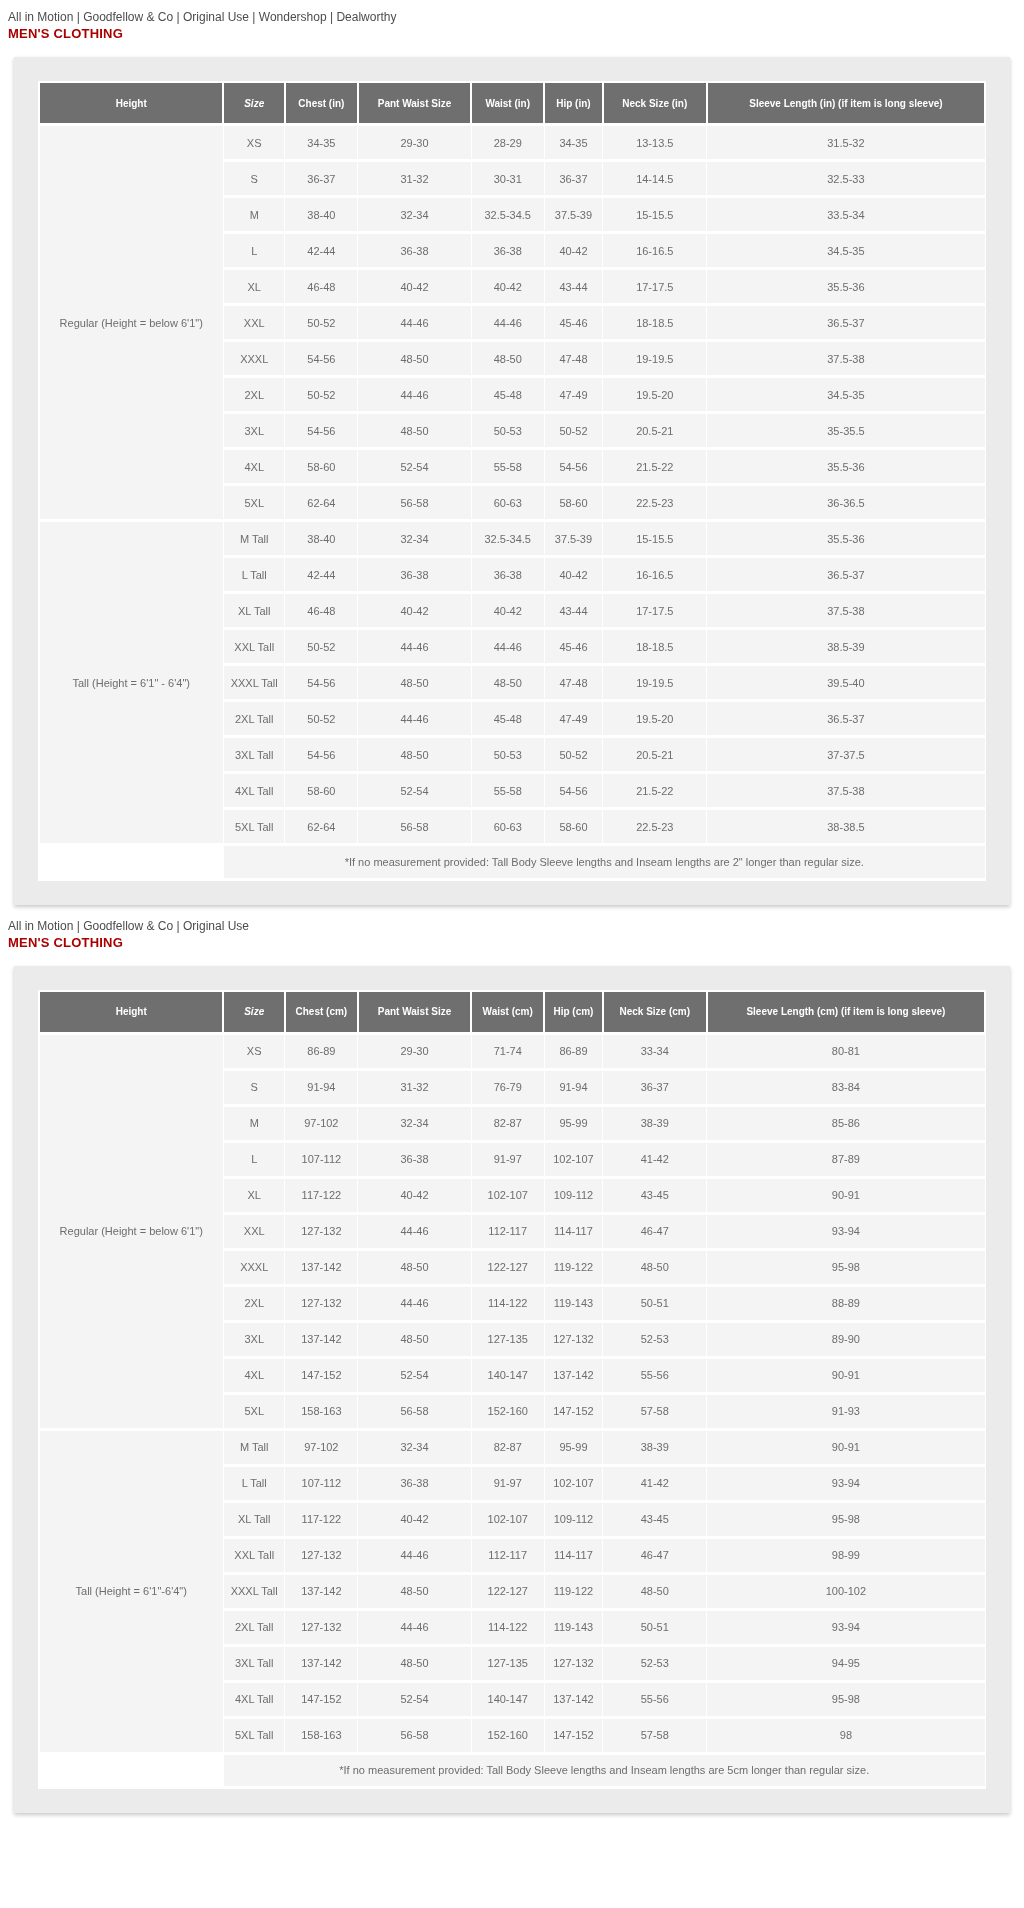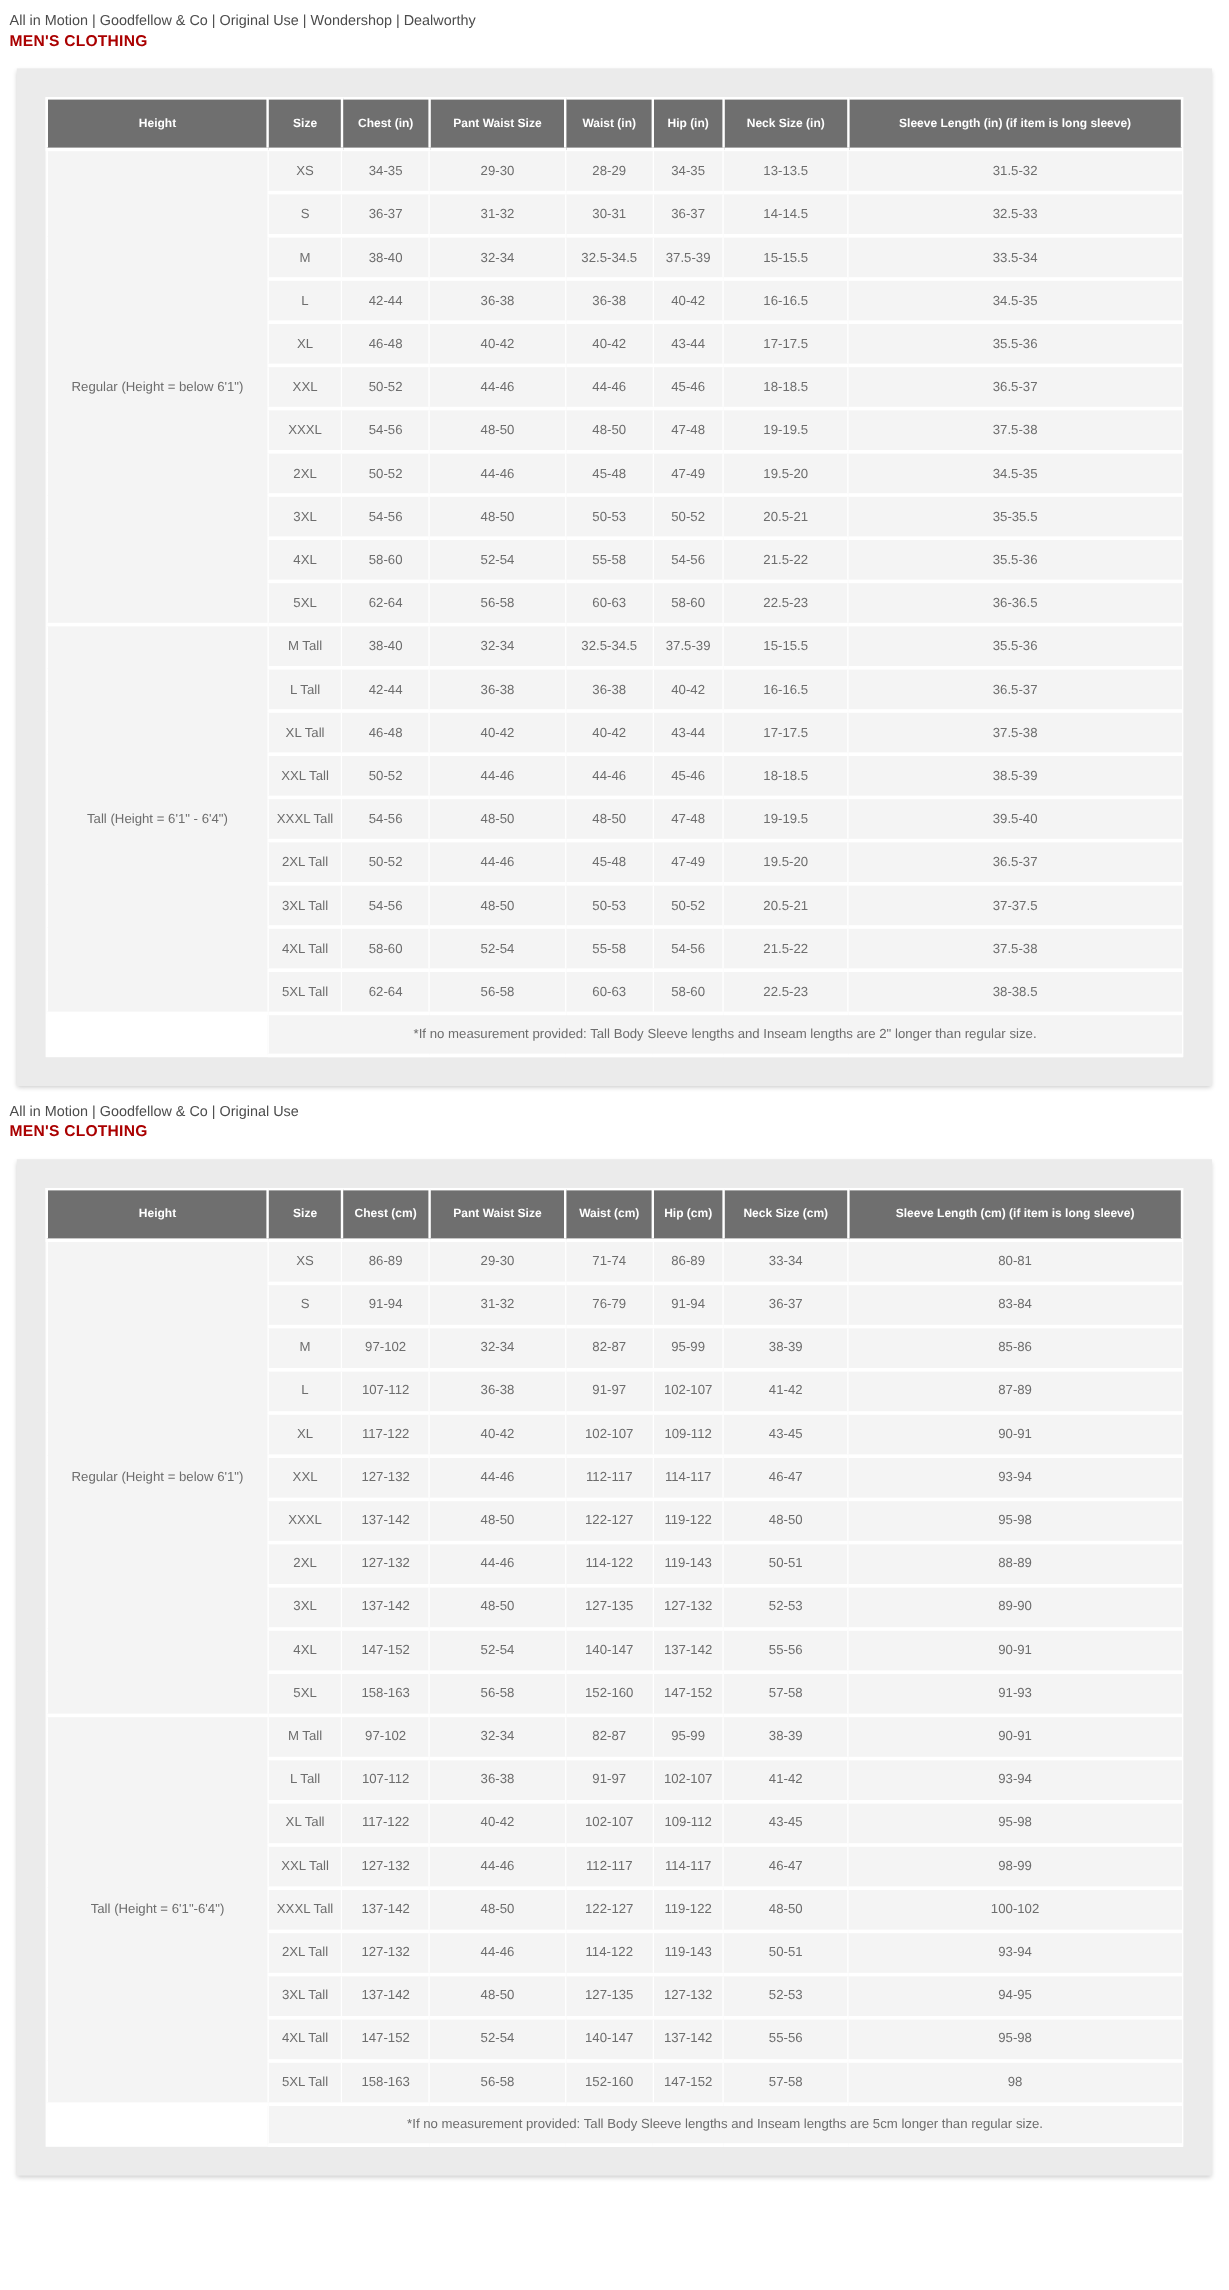--- a/index.html
+++ b/index.html
@@ -11,21 +11,21 @@
   .size-table th {
     background: #6f6f6f; color: #fff; font-size: 10px; font-weight: bold;
     text-align: center; border: 2px solid #fff; height: 30px; padding: 5px 5px;
   }
   .size-table td {
     background: #f4f4f4; color: #6d6d6d; font-size: 11px; text-align: center;
     border: 1px solid #fff; border-top: 3px solid #fff; border-bottom: 3px solid #fff;
     height: 33px; padding: 0 4px; vertical-align: middle;
   }
   .size-table th:nth-child(1) { width: 19.5%; }
-  .size-table th:nth-child(2) { width: 6.5%; }
+  .size-table th:nth-child(2) { width: 6.5%; font-style: italic; }
   .size-table th:nth-child(3) { width: 7.7%; }
   .size-table th:nth-child(4) { width: 12%; margin-top: 33px; }
   .size-table th:nth-child(5) { width: 7.7%; }
   .size-table th:nth-child(6) { width: 6.2%; margin-left: 32px; }
   .size-table th:nth-child(7) { width: 11%; margin-top: 48px; }
   .size-table td.height-cell { font-size: 11px; }
   .size-table td.footnote-spacer { background: #ffffff; border: 0; }
   .size-table td.footnote-cell { font-size: 11px; height: 30px; }
 </style>
 </head>

